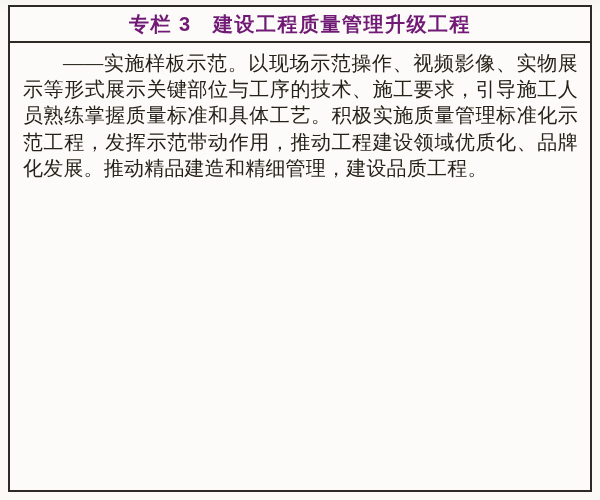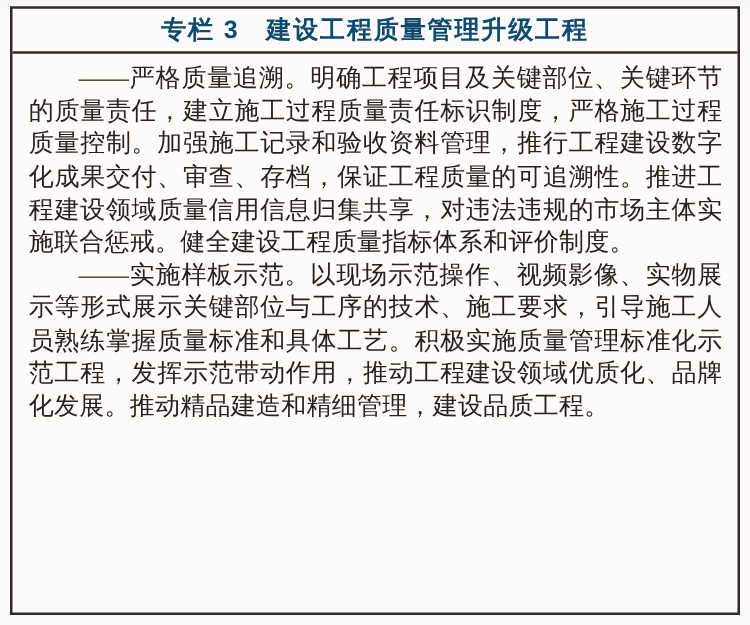--- a/index.html
+++ b/index.html
@@ -32,21 +32,21 @@
   .box-title {
     box-sizing: border-box;
     height: 36px;
     border-bottom: 2px solid #2e2b27;
     text-align: center;
     font-family: "Liberation Sans", sans-serif;
     font-weight: 700;
     font-size: 20px;
     line-height: 34px;
     letter-spacing: 1.5px;
-    color: #0c4a6e;
+    color: #701a75;
   }
   .box-body {
     box-sizing: border-box;
     padding: 7px 12px 0 13px;
     color: #262219;
   }
   .box-body p {
     margin: 0;
     font-size: 20px;
     line-height: 26.2px;
@@ -57,17 +57,16 @@
     font-family: "Liberation Serif", serif;
   }
 </style>
 </head>
 <body>
 
 <div class="page">
   <div class="column-box">
     <div class="box-title">专栏 3　建设工程质量管理升级工程</div>
     <div class="box-body">
-      <p>——严格质量追溯。明确工程项目及关键部位、关键环节的质量责任，建立施工过程质量责任标识制度，严格施工过程质量控制。加强施工记录和验收资料管理，推行工程建设数字化成果交付、审查、存档，保证工程质量的可追溯性。推进工程建设领域质量信用信息归集共享，对违法违规的市场主体实施联合惩戒。健全建设工程质量指标体系和评价制度。</p>
       <p>——实施样板示范。以现场示范操作、视频影像、实物展示等形式展示关键部位与工序的技术、施工要求，引导施工人员熟练掌握质量标准和具体工艺。积极实施质量管理标准化示范工程，发挥示范带动作用，推动工程建设领域优质化、品牌化发展。推动精品建造和精细管理，建设品质工程。</p>
     </div>
   </div>
 </div>
 
 </body></html>

